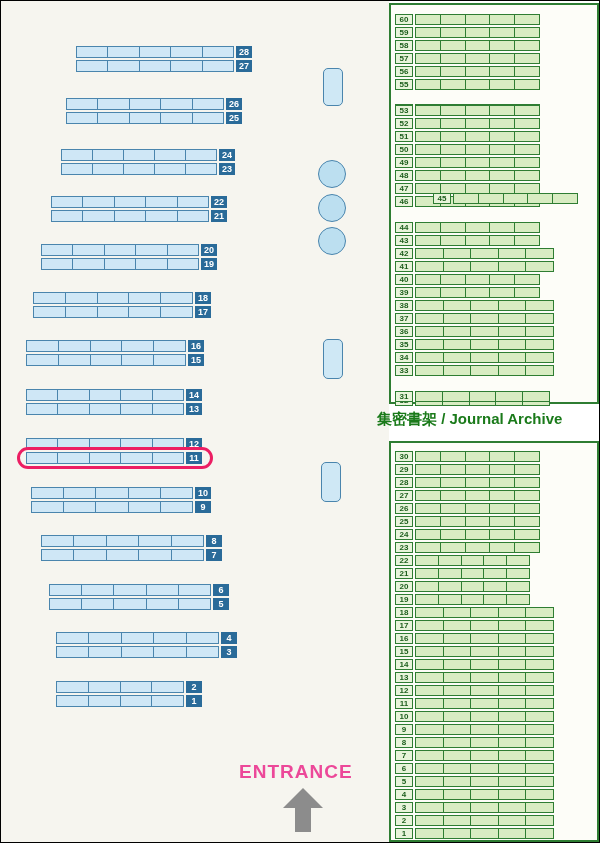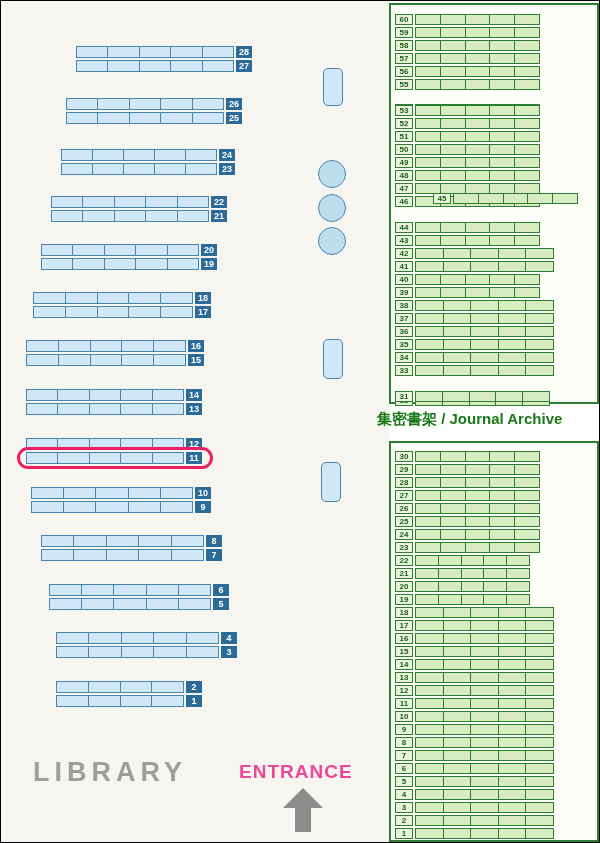--- a/index.html
+++ b/index.html
@@ -37,21 +37,20 @@
 </style>
 </head>
 <body>
 
 <div id="stage">
   <div class="leftbg"></div>
 
   <div class="arc-label">集密書架 / Journal Archive</div>
 
   <div class="libname">
-    <div>LIBRARY</div>
   </div>
 
   <div class="entrance">ENTRANCE</div>
   <div class="arrow-up">
     <div class="arrow-head"></div>
     <div class="arrow-stem"></div>
   </div>
 <div class="brow" style="left: 75px; top: 45px;">
       <div class="bbar" style="width: 158px;">
         <div class="bcell"></div>

